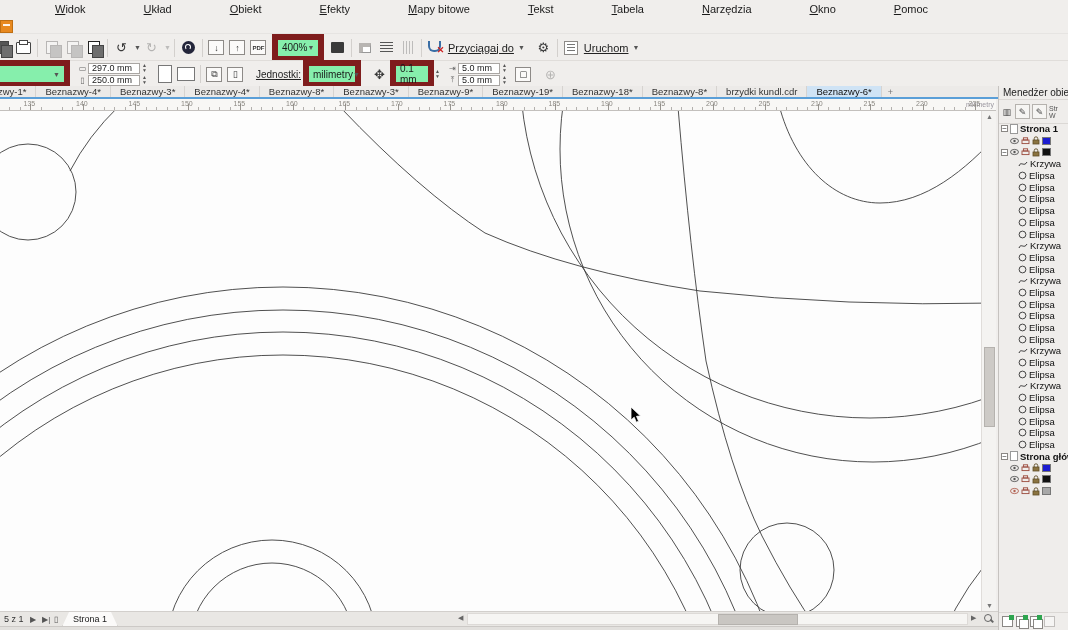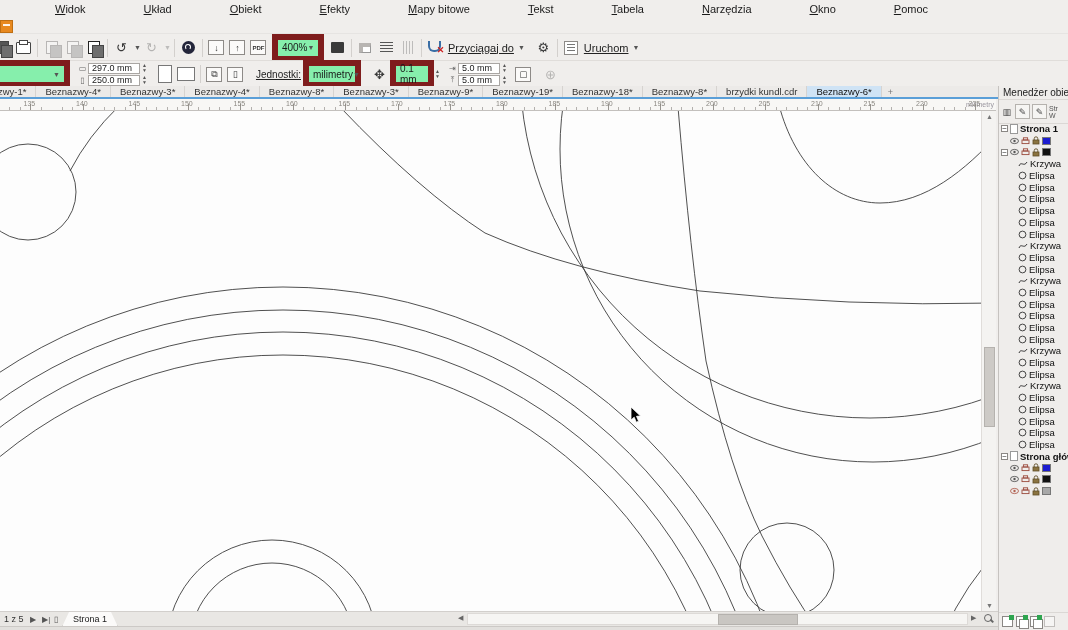--- a/index.html
+++ b/index.html
@@ -384,21 +384,21 @@
     </svg>
   </div>
 
   <div class="vscroll">
     <div class="varrow" style="top:0;">▲</div>
     <div class="vthumb"></div>
     <div class="varrow" style="bottom:0;">▼</div>
   </div>
 
   <div class="bottombar">
-    <span class="pgind">1 z 5</span>
+    <span class="pgind">5 z 1</span>
     <span class="navbtn" style="left:28px;">▶</span>
     <span class="navbtn" style="left:40px;">▶|</span>
     <span class="navbtn" style="left:52px;">▯</span>
     <span class="pagetab">
         <span>Strona 1</span>
       </span>
     <span class="harrow" style="left:458px;">◀</span>
     <span class="htrack"></span>
     <span class="hthumb"></span>
     <span class="harrow" style="left:971px;">▶</span>

